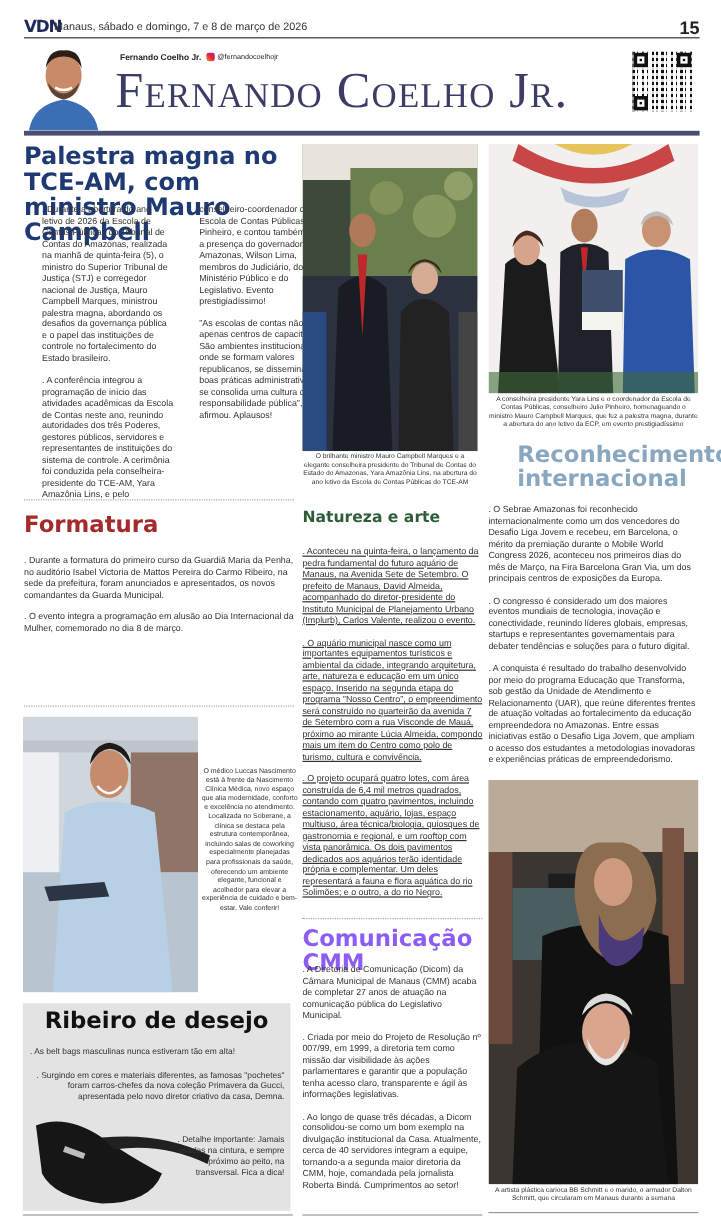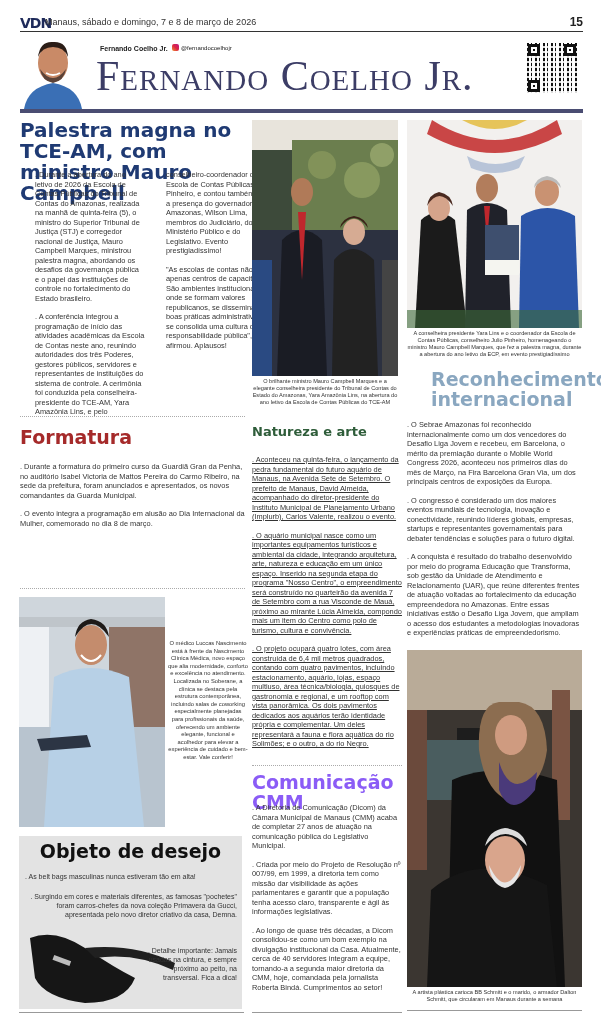--- a/index.html
+++ b/index.html
@@ -3,21 +3,21 @@
 <meta charset="utf-8">
 <style>
   * { box-sizing: border-box; margin: 0; padding: 0; }
   html, body { width: 601px; height: 1024px; background: #ffffff; overflow: hidden; }
   body { position: relative; font-family: "Liberation Sans", sans-serif; color: #222; }
   .abs { position: absolute; }
 
   
   .logo { left: 20px; top: 15px; font-weight: bold; font-size: 14px; color: #1e2a5a; letter-spacing: -1px; font-family: "DejaVu Sans", sans-serif; }
   .dateline { left: 45px; top: 17px; font-size: 9px; color: #333; }
-  .pagenum { right: 18px; top: 15px; font-size: 12px; font-weight: bold; color: #222; }
+  .pagenum { right: 18px; top: 15px; font-size: 15px; font-weight: bold; color: #222; }
   .topline { left: 20px; top: 31px; width: 563px; height: 1px; background: #333; }
   .portrait { left: 20px; top: 33px; width: 66px; height: 76px; overflow: hidden; }
   .byline { left: 100px; top: 45px; font-size: 7px; font-weight: bold; color: #222; }
   .insta { left: 172px; top: 44px; font-size: 6px; color: #222; display: flex; align-items: center; gap: 2px; }
   .insta-ico { width: 7px; height: 7px; border-radius: 2px; background: linear-gradient(45deg,#f09433,#dc2743,#bc1888); display: inline-block; }
   .masthead { left: 96px; top: 55px; font-family: "Liberation Serif", serif; font-size: 42px; color: #3c3d66; letter-spacing: 1px; font-variant: small-caps; line-height: 1; }
   .qr { left: 527px; top: 43px; width: 50px; height: 50px; background:
       repeating-linear-gradient(90deg,#111 0 2px,#fff 2px 4px,#111 4px 5px,#fff 5px 8px),
       #fff; position:absolute; }
   .qr::after { content:""; position:absolute; inset:0; background:
@@ -154,21 +154,21 @@
     <path d="M78 196 Q98 172 120 196 Q116 180 98 178 Q82 180 78 196 Z" fill="#dcdcdc"></path>
   </svg>
 </div>
 <div class="abs caption" style="left:407px;top:989px;width:175px;">A artista plástica carioca BB Schmitt e o marido, o armador Dalton Schmitt, que circularam em Manaus durante a semana</div>
 <div class="abs solidsep" style="left:407px;top:1010px;width:175px;"></div>
 
 <div class="abs dotsep" style="left:20px;top:416px;width:225px;"></div>
 
 <h2 class="abs h-red" style="left:20px;top:428px;width:225px;">Formatura</h2>
 <div class="abs body" style="left:20px;top:462px;width:225px;">
-  <p>. Durante a formatura do primeiro curso da Guardiã Gran da Penha, no auditório Isabel Victoria de Mattos Pereira do Carmo Ribeiro, na sede da prefeitura, foram anunciados e apresentados, os novos comandantes da Guarda Municipal.</p>
+  <p>. Durante a formatura do primeiro curso da Guardiã Maria da Penha, no auditório Isabel Victoria de Mattos Pereira do Carmo Ribeiro, na sede da prefeitura, foram anunciados e apresentados, os novos comandantes da Guarda Municipal.</p>
   <p>. O evento integra a programação em alusão ao Dia Internacional da Mulher, comemorado no dia 8 de março.</p>
 </div>
 <div class="abs dotsep" style="left:20px;top:588px;width:225px;"></div>
 
 <div class="abs photo" style="left:19px;top:597px;width:146px;height:230px;">
   <svg width="146" height="230" viewBox="0 0 146 230">
     <rect width="146" height="230" fill="#cfd6dc"></rect>
     <rect x="0" y="20" width="146" height="10" fill="#bfc5ca"></rect>
     <rect x="0" y="30" width="30" height="100" fill="#eef1f4"></rect>
     <rect x="90" y="30" width="56" height="100" fill="#8f7467"></rect>
@@ -176,21 +176,21 @@
     <path d="M25 230 L35 80 Q70 62 110 80 L125 230 Z" fill="#b7d0e6"></path>
     <ellipse cx="72" cy="48" rx="16" ry="20" fill="#c48c6d"></ellipse>
     <path d="M56 40 Q72 14 90 40 Q88 24 72 22 Q58 24 56 40 Z" fill="#1e1a18"></path>
     <path d="M62 58 Q72 70 82 58" stroke="#fff" stroke-width="2" fill="none"></path>
     <path d="M18 142 L68 138 L72 150 L22 154 Z" fill="#2c3544"></path>
   </svg>
 </div>
 <div class="abs caption" style="left:168px;top:640px;width:80px;font-size:5.8px;line-height:7.6px;">O médico Luccas Nascimento está à frente da Nascimento Clínica Médica, novo espaço que alia modernidade, conforto e excelência no atendimento. Localizada no Soberane, a clínica se destaca pela estrutura contemporânea, incluindo salas de coworking especialmente planejadas para profissionais da saúde, oferecendo um ambiente elegante, funcional e acolhedor para elevar a experiência de cuidado e bem-estar. Vale conferir!</div>
 
 <div class="abs" style="left:19px;top:836px;width:223px;height:173px;background:#e3e3e3;">
-  <h2 class="h-black" style="text-align:center;margin-top:6px;font-size:19px;">Objeto de desejo</h2>
+  <h2 class="h-black" style="text-align:center;margin-top:6px;font-size:19px;">Ribeiro de desejo</h2>
   <div class="body" style="position:absolute;left:6px;top:36px;width:212px;font-size:7px;line-height:9px;">. As belt bags masculinas nunca estiveram tão em alta!</div>
   <div class="body" style="position:absolute;left:6px;top:56px;width:212px;font-size:7px;line-height:9px;text-align:right;">. Surgindo em cores e materiais diferentes, as famosas "pochetes" foram carros-chefes da nova coleção Primavera da Gucci, apresentada pelo novo diretor criativo da casa, Demna.</div>
   <svg style="position:absolute;left:6px;top:82px;" width="160" height="90" viewBox="0 0 160 90">
     <path d="M5 20 Q30 10 60 30 Q90 50 110 60 Q100 85 60 85 Q20 80 10 60 Z" fill="#161616"></path>
     <path d="M60 30 Q110 25 150 45 L148 52 Q110 34 70 40 Z" fill="#202020"></path>
     <rect x="28" y="40" width="18" height="5" fill="#bcbcbc" transform="rotate(20 37 42)"></rect>
   </svg>
   <div class="body" style="position:absolute;left:120px;top:110px;width:98px;font-size:7px;line-height:9px;text-align:right;">. Detalhe importante: Jamais usadas na cintura, e sempre próximo ao peito, na transversal. Fica a dica!</div>
 </div>
 <div class="abs solidsep" style="left:19px;top:1012px;width:225px;"></div>

